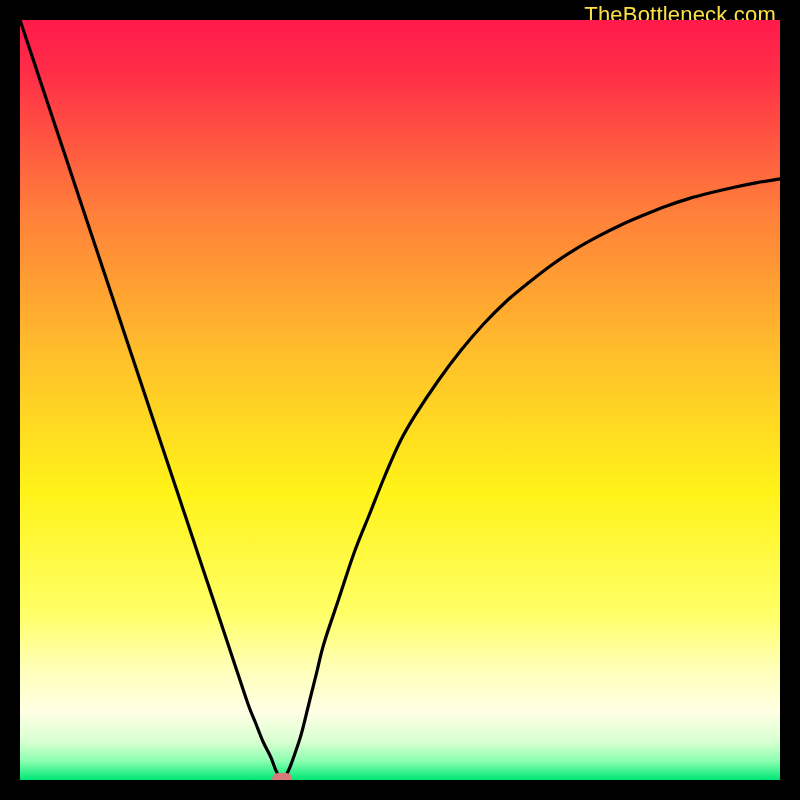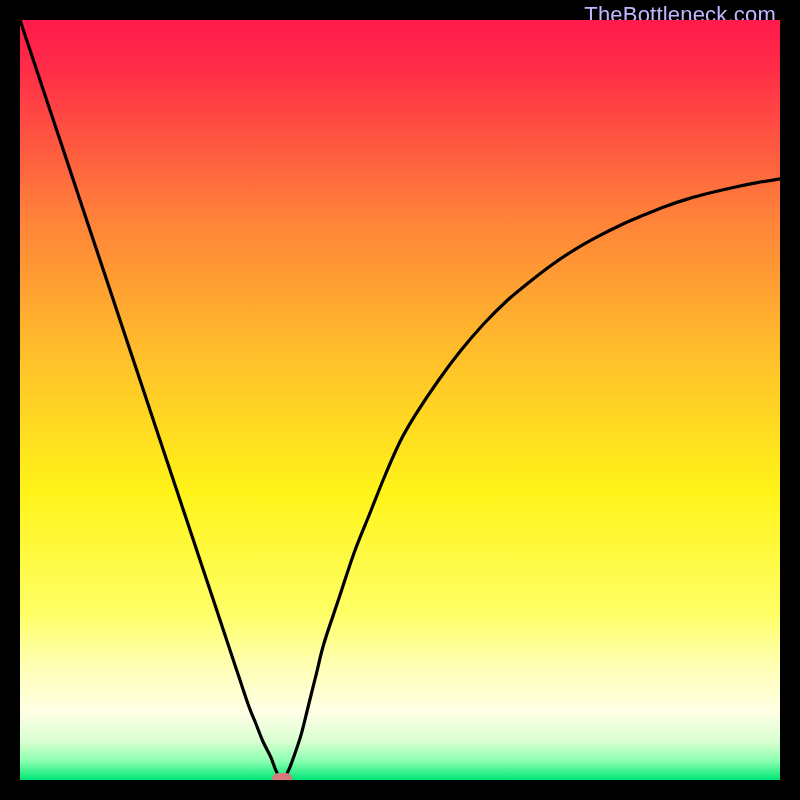--- a/index.html
+++ b/index.html
@@ -23,21 +23,21 @@
     position: absolute;
     left: 0;
     top: 0;
     width: 760px;
     height: 760px;
   }
   .watermark {
     position: absolute;
     top: 2px;
     right: 24px;
-    color: #c4b5fd;
+    color: #fde047;
     font-size: 22px;
     font-weight: 500;
     letter-spacing: 0.2px;
   }
   svg { display: block; }
 </style>
 </head>
 <body>
 
 <div class="watermark">TheBottleneck.com</div>

